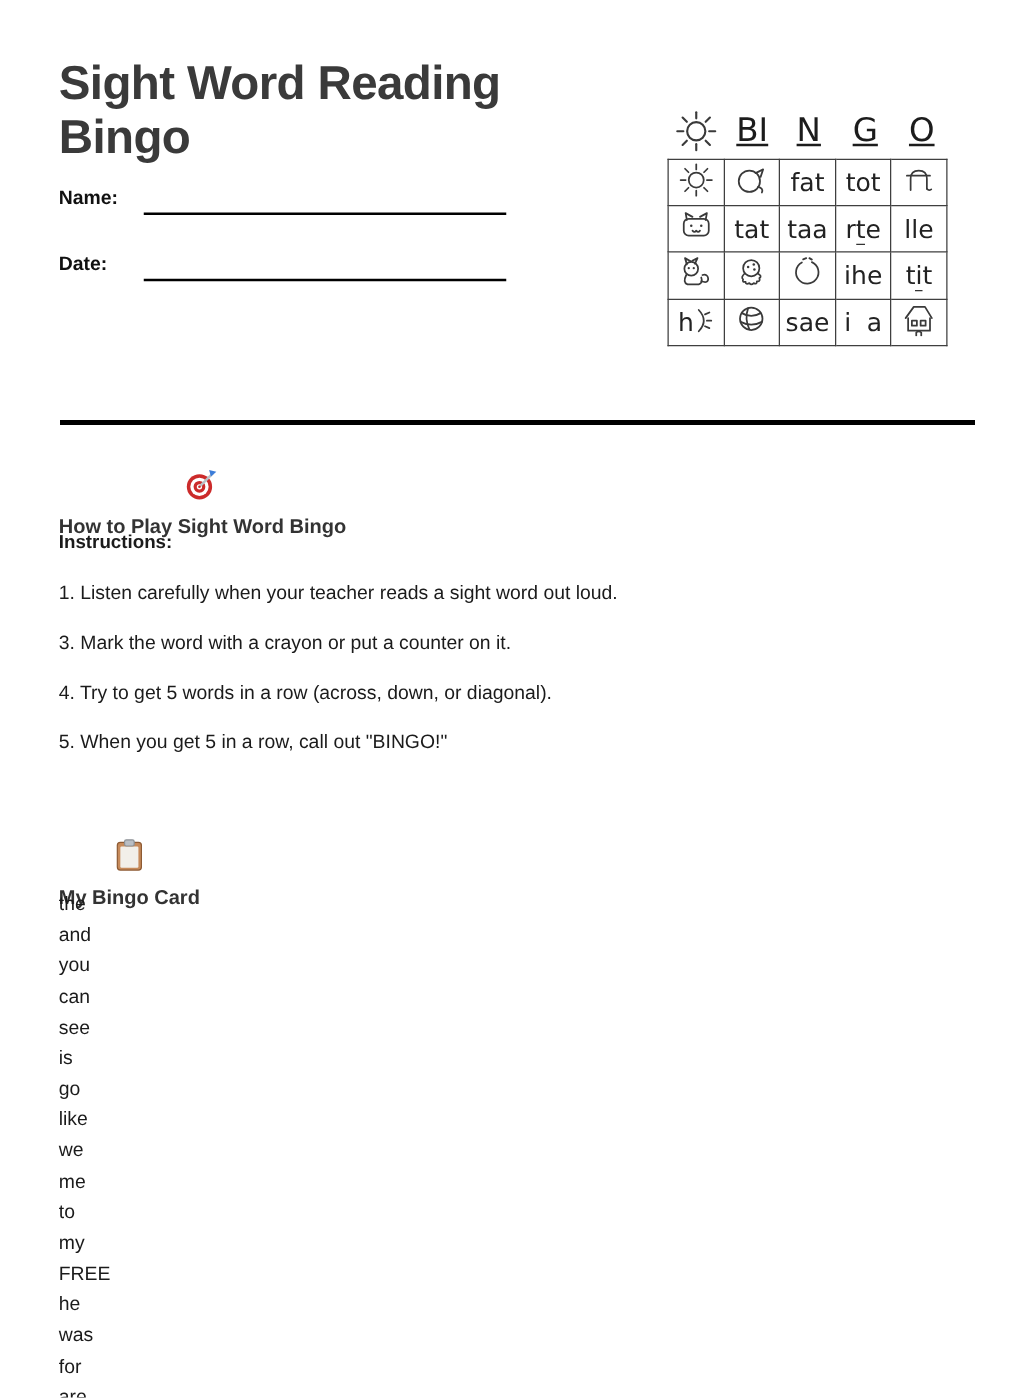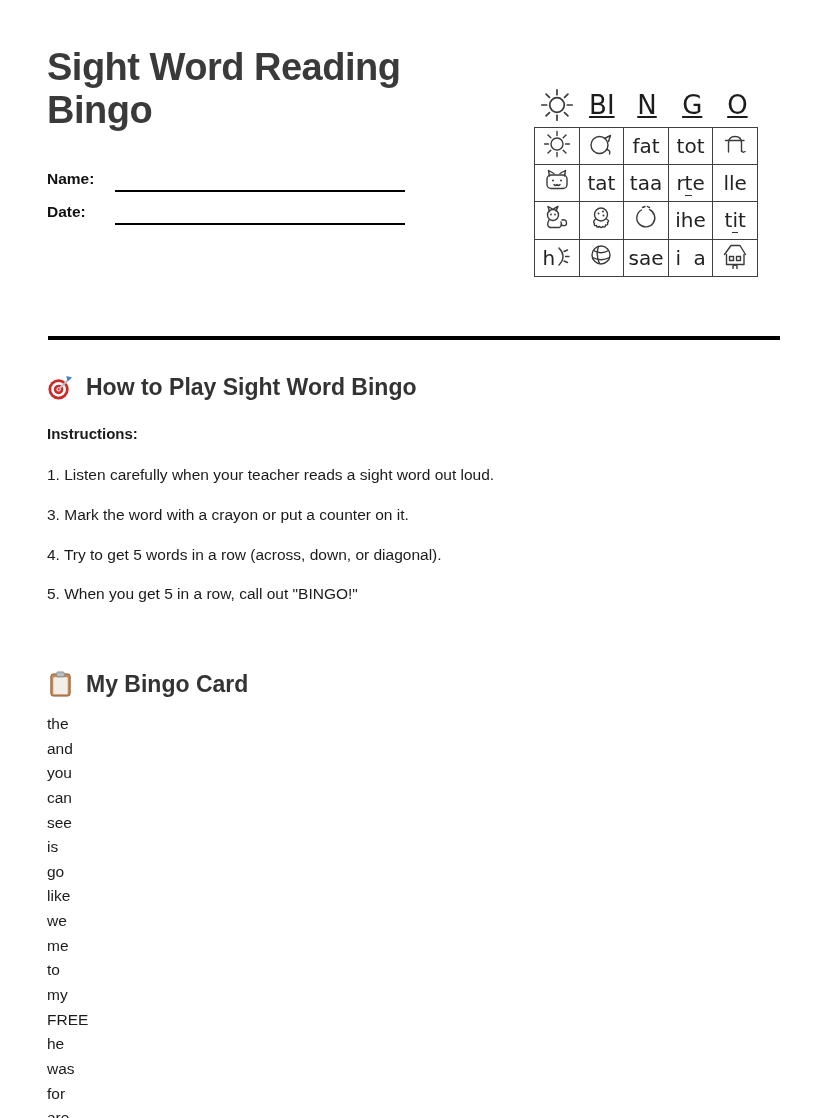--- a/index.html
+++ b/index.html
@@ -7,21 +7,21 @@
               font-family:"Liberation Sans", sans-serif; color:#1b1b1b; }
   .page { position:relative; width:828px; height:1042px; }
 
   
   .title { position:absolute; left:47px; top:46px; width:440px;
            font-size:38px; line-height:43px; font-weight:700; color:#3a3a3a;
            letter-spacing:-0.5px; }
 
   
   .field-row { position:absolute; left:47px; height:26px; width:380px; }
-  .field-row.name { top:170px; }
+  .field-row.name { top:150px; }
   .field-row.date { top:203px; }
   .field-label { position:absolute; left:0; top:0; font-size:15.5px; font-weight:700; color:#111; }
   .write-line { position:absolute; left:68px; top:0; width:290px; height:22px;
                 border-bottom:2px solid #000; }
 
   
   .bingo-image { position:absolute; left:534px; top:84px; width:226px; }
   .card-header { display:flex; align-items:center; height:42px; }
   .card-header .slot { flex:1; display:flex; justify-content:center; align-items:center;text-decoration:underline; }
   .card-letter { font-family:"DejaVu Sans", sans-serif; font-size:26px; font-weight:400;
@@ -34,21 +34,21 @@
   .cell-flex { display:flex; align-items:center; justify-content:center; gap:2px; }
   .wide-space { word-spacing:6px; }
   .sketch { stroke:#3a3a3a; fill:none; stroke-width:1.4; stroke-linecap:round; stroke-linejoin:round; }
   .sketch .fill { fill:#3a3a3a; stroke:none; }
 
   
   .divider { position:absolute; left:48px; top:336px; width:732px; height:4px; background:#000; }
 
   
   .section-heading { position:absolute; left:47px; display:flex; align-items:center; gap:12px;
-                     font-size:23px; font-weight:700; color:#333; }
+                     font-size:16px; font-weight:700; color:#333;flex-direction:column; }
   .heading-1 { top:374px; }
   .heading-2 { top:671px; }
 
   .instructions-label { position:absolute; left:47px; top:425px; font-size:15px; font-weight:700; }
 
   .steps { position:absolute; left:47px; top:466px; width:560px; }
   .step { height:39.8px; font-size:15.5px; line-height:17px; }
 
   .word-list { position:absolute; left:47px; top:715px; width:300px; }
   .word-item { height:24.65px; font-size:15.5px; line-height:17px; }

